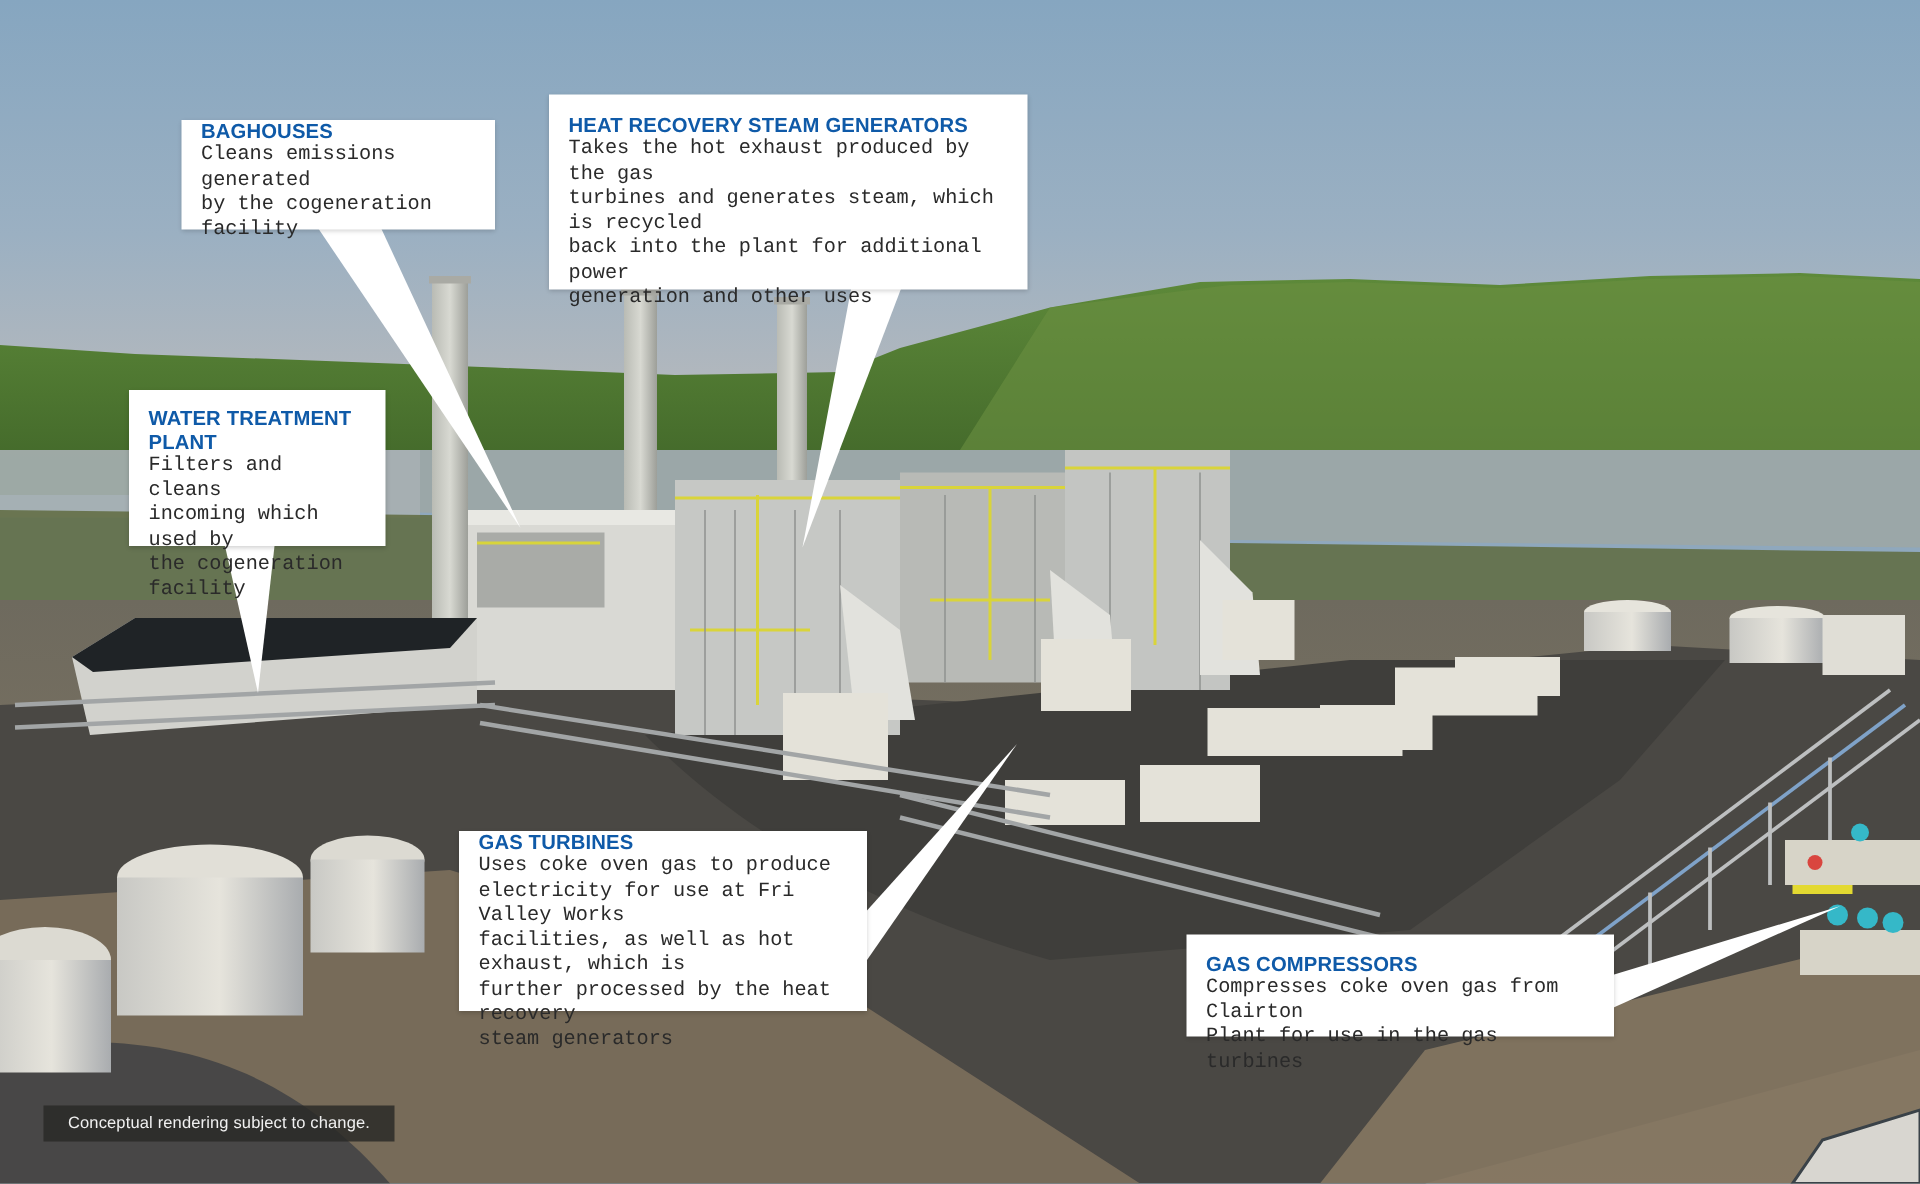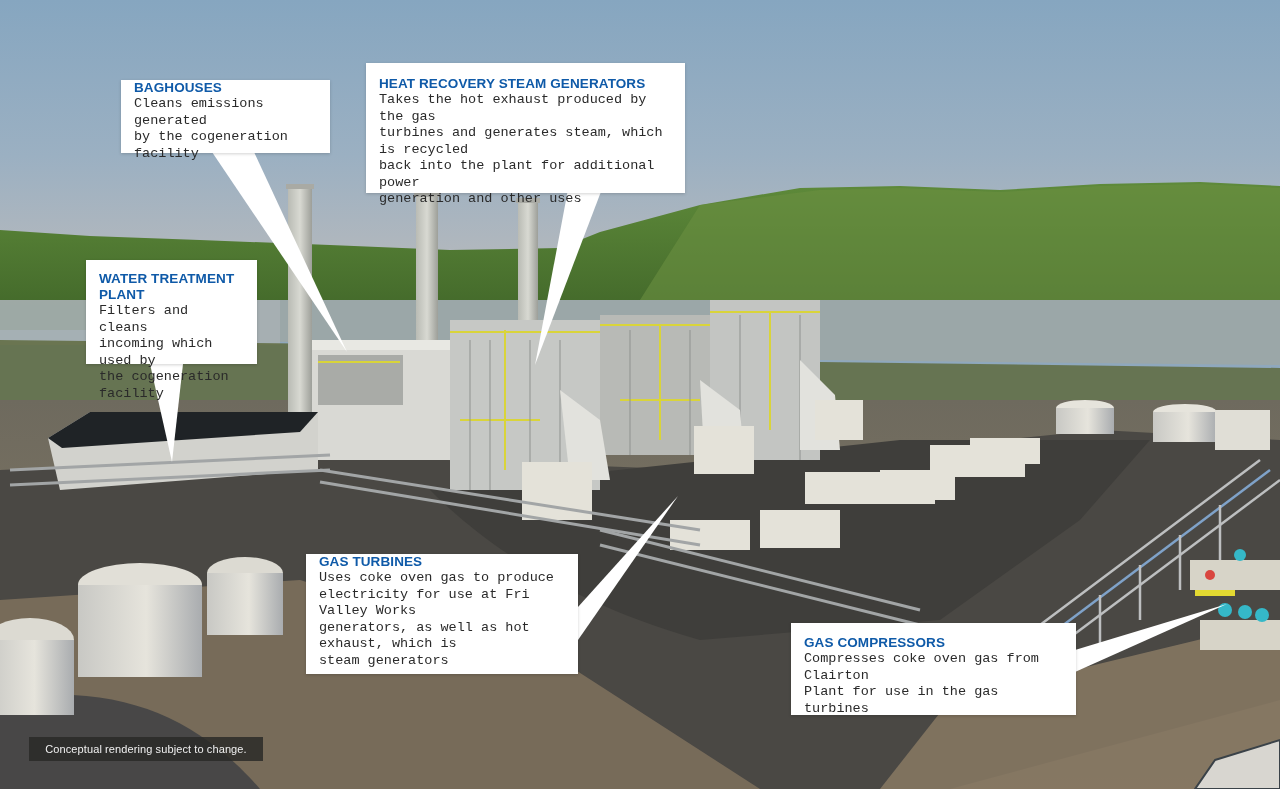--- a/index.html
+++ b/index.html
@@ -215,26 +215,27 @@
     <div>incoming which used by</div>
     <div>the cogeneration facility</div>
   </div>
 </div>
 
 <div class="callout" style="left:306px; top:554px; width:272px; height:120px; padding-top:0;">
   <div class="title">GAS TURBINES</div>
   <div class="desc">
     <div>Uses coke oven gas to produce</div>
     <div>electricity for use at Fri Valley Works</div>
-    <div>generators, as well as hot exhaust, which is</div>
+    <div>facilities, as well as hot exhaust, which is</div>
+    <div>further processed by the heat recovery</div>
     <div>steam generators</div>
   </div>
 </div>
 
-<div class="callout" style="left:791px; top:623px; width:285px; height:92px; padding-top:12px;">
+<div class="callout" style="left:791px; top:623px; width:285px; height:68px; padding-top:12px;">
   <div class="title">GAS COMPRESSORS</div>
   <div class="desc">
     <div>Compresses coke oven gas from Clairton</div>
     <div>Plant for use in the gas turbines</div>
   </div>
 </div>
 
 <div id="disclaimer">Conceptual rendering subject to change.</div>
 
 </body></html>

